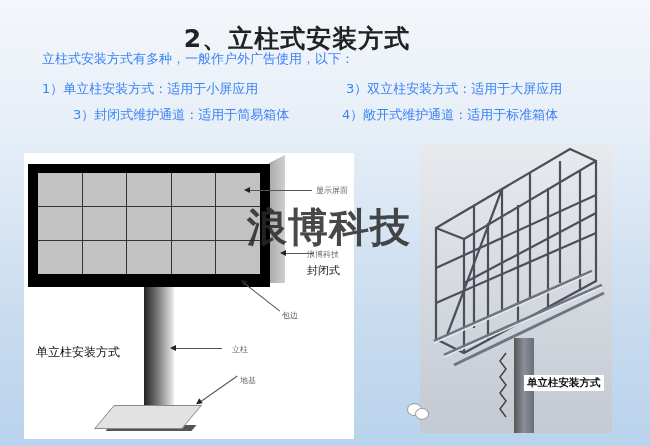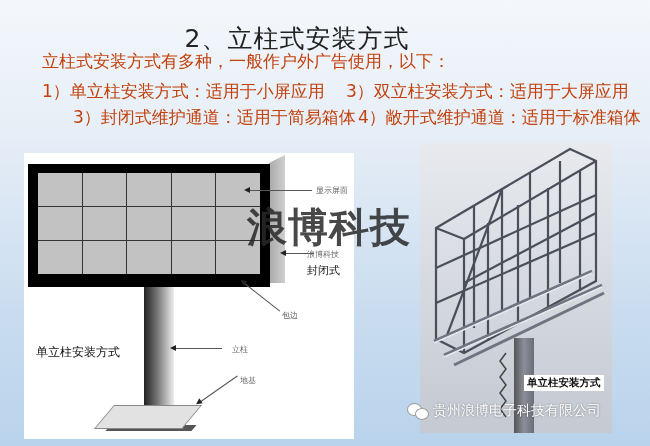--- a/index.html
+++ b/index.html
@@ -3,30 +3,30 @@
 <meta charset="utf-8">
 <style>
   html, body { margin:0; padding:0; }
   body {
     width:650px; height:446px; overflow:hidden; position:relative;
     background: linear-gradient(180deg, #f4f7fb 0%, #e6eef7 30%, #c9dcef 70%, #b9d3ec 100%);
     font-family: "DejaVu Sans", "Liberation Sans", sans-serif;
   }
   .title {
     position:absolute; left:0; width:594px; top:22px; text-align:center;
-    font-size:25px; color:#222; letter-spacing:1px;
+    font-size:25px; color:#222; letter-spacing:1px;font-weight:bold;
   }
   .line {
-    position:absolute; font-size:17px; color:#c2410c; white-space:nowrap;
+    position:absolute; font-size:13px; color:#3b82f6; white-space:nowrap;
   }
   .l0 { left:42px; top:50px; }
   .l1a { left:42px; top:80px; }
   .l1b { left:346px; top:80px; }
   .l2a { left:42px; top:106px;margin-left:31px; }
-  .l2b { left:342px; top:106px;margin-left:16px; }
+  .l2b { left:342px; top:106px; }
 
   
   .diag-left {
     position:absolute; left:24px; top:153px; width:330px; height:286px;
     background:#ffffff;
   }
   .board-side {
     position:absolute; left:245px; top:2px; width:16px; height:128px;
     background:linear-gradient(90deg,#a9a9a9,#cfcfcf);
     clip-path: polygon(0 8px, 100% 0, 100% 100%, 0 100%);
@@ -187,14 +187,13 @@
   </svg>
   <div class="pole-r"></div>
   <div class="caption-r">单立柱安装方式</div>
 </div>
 
 <div class="footer">
   <span class="wechat-icon">
     <span style="left:0;top:1px;width:13px;height:11px;"></span>
     <span style="left:8px;top:6px;width:12px;height:10px;"></span>
   </span>
-  <span>贵州浪博电子科技有限公司</span>
 </div>
 
 </body></html>

